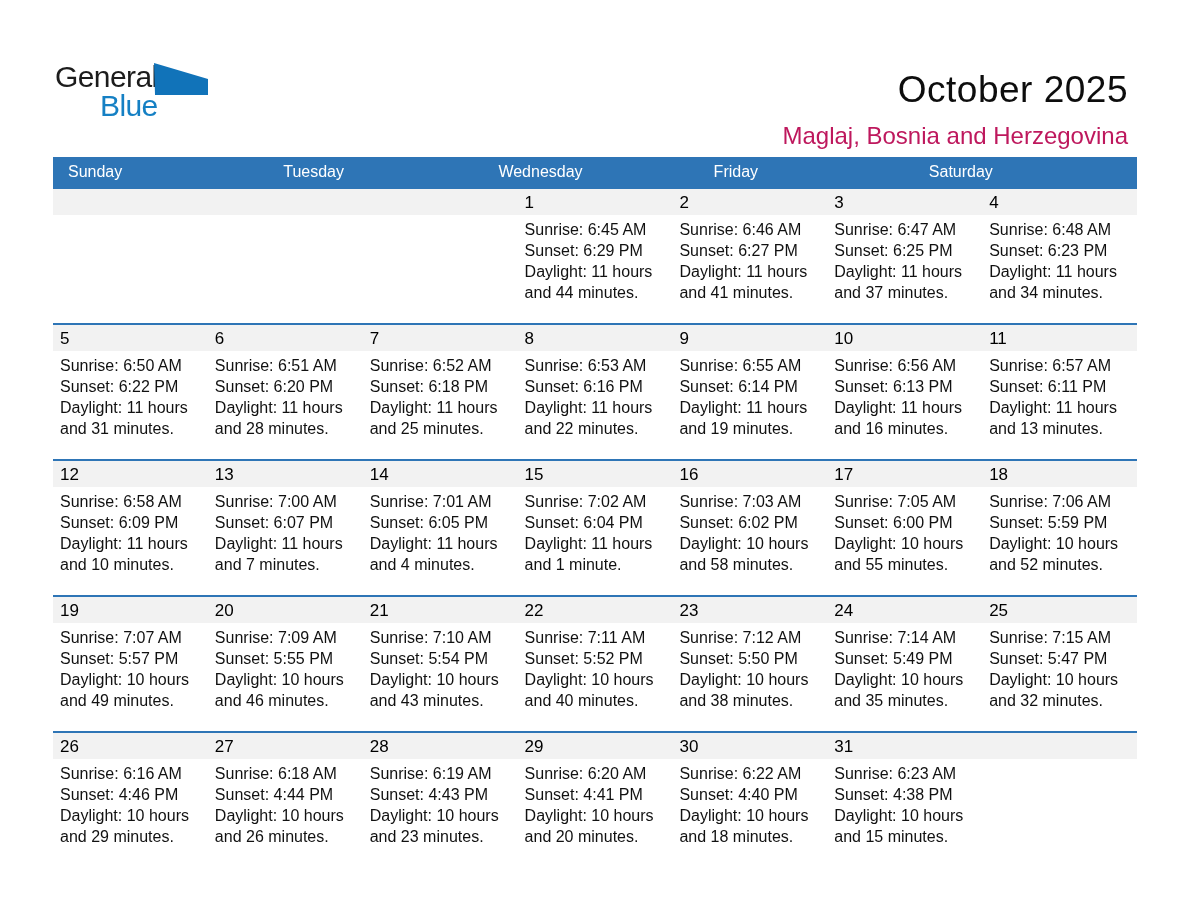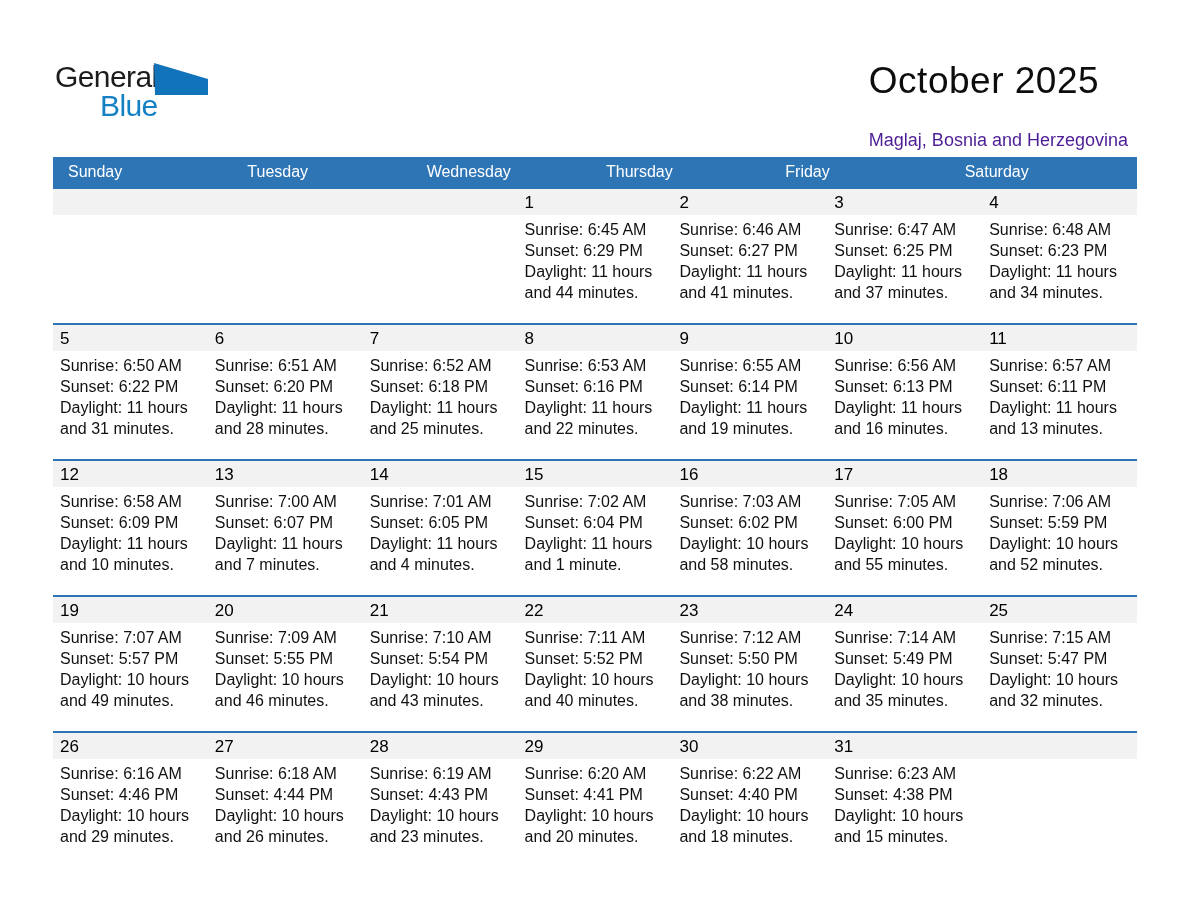--- a/index.html
+++ b/index.html
@@ -23,23 +23,23 @@
   .logo{position:absolute;left:55px;top:58px;width:220px;height:70px;}
   .logo-general{
     position:absolute;left:0;top:2px;
     font-size:30px;font-weight:500;color:#1c1c1c;letter-spacing:-0.6px;
   }
   .logo-triangle{position:absolute;left:99px;top:3px;}
   .logo-blue{
     position:absolute;left:45px;top:31px;
     font-size:30px;font-weight:500;color:var(--logo-blue);letter-spacing:-0.6px;
   }
-  .titles{position:absolute;right:60px;top:60px;text-align:left;}
+  .titles{position:absolute;right:60px;top:69px;text-align:right;}
   .month-title{font-size:37px;color:#0d0d0d;letter-spacing:0.5px;}
-  .location-subtitle{font-size:18px;color:#4c1d95;margin-top:28px;}
+  .location-subtitle{font-size:24px;color:#be185d;margin-top:11px;}
 
   
   .calendar{position:absolute;left:53px;top:157px;width:1084px;}
   .weekday-header{display:flex;background:var(--header-blue);height:30px;padding-left:8px;}
   .wh-cell{
     flex:1 1 0;color:#ffffff;font-size:16px;line-height:30px;
     padding-left:7px;overflow:hidden;white-space:nowrap;
   }
   .week-row{
     display:flex;border-top:2px solid var(--sep-blue);
@@ -69,21 +69,20 @@
   <div class="titles">
     <div class="month-title">October 2025</div>
     <div class="location-subtitle">Maglaj, Bosnia and Herzegovina</div>
   </div>
 
   <div class="calendar">
     <div class="weekday-header" id="weekday-header">
         <div class="wh-cell">Sunday</div>
         <div class="wh-cell">Tuesday</div>
         <div class="wh-cell">Wednesday</div>
-        <div class="wh-cell">Thursday</div>
         <div class="wh-cell">Friday</div>
         <div class="wh-cell">Saturday</div>
       </div>
     <div id="weeks-container">
         <div class="week-row">
           <div class="day-cell">
             <div class="day-num"></div>
             <div class="day-details"></div>
           </div>
           <div class="day-cell">

